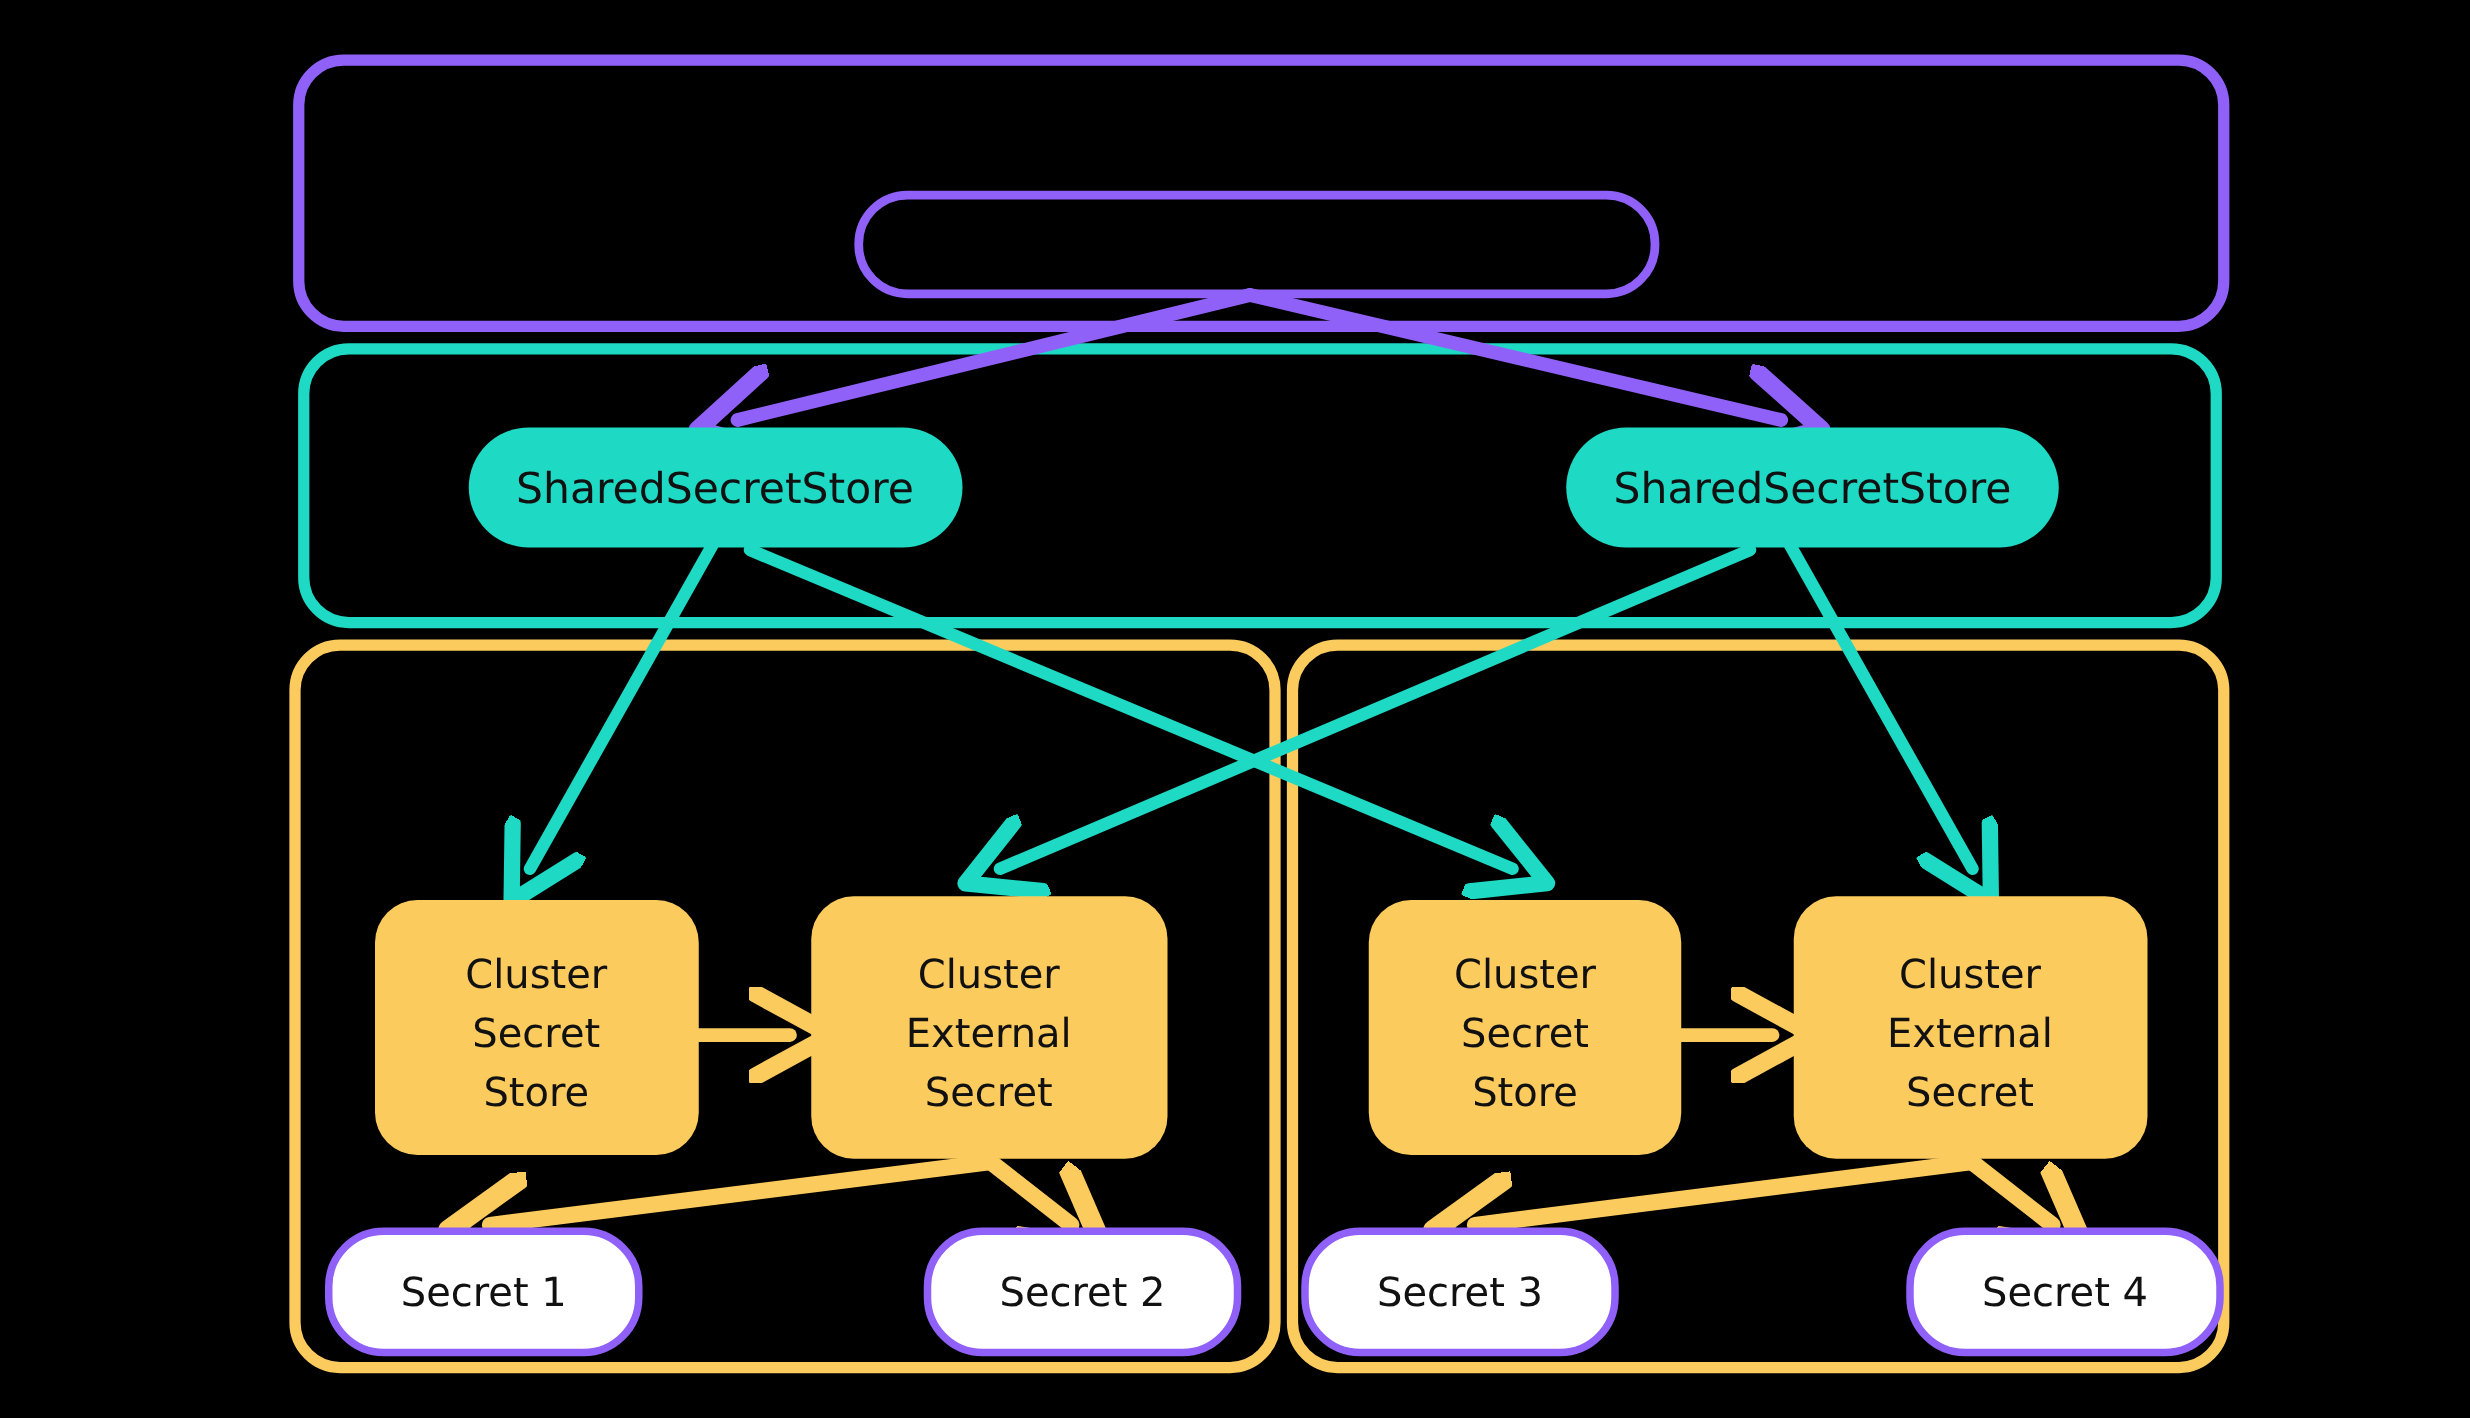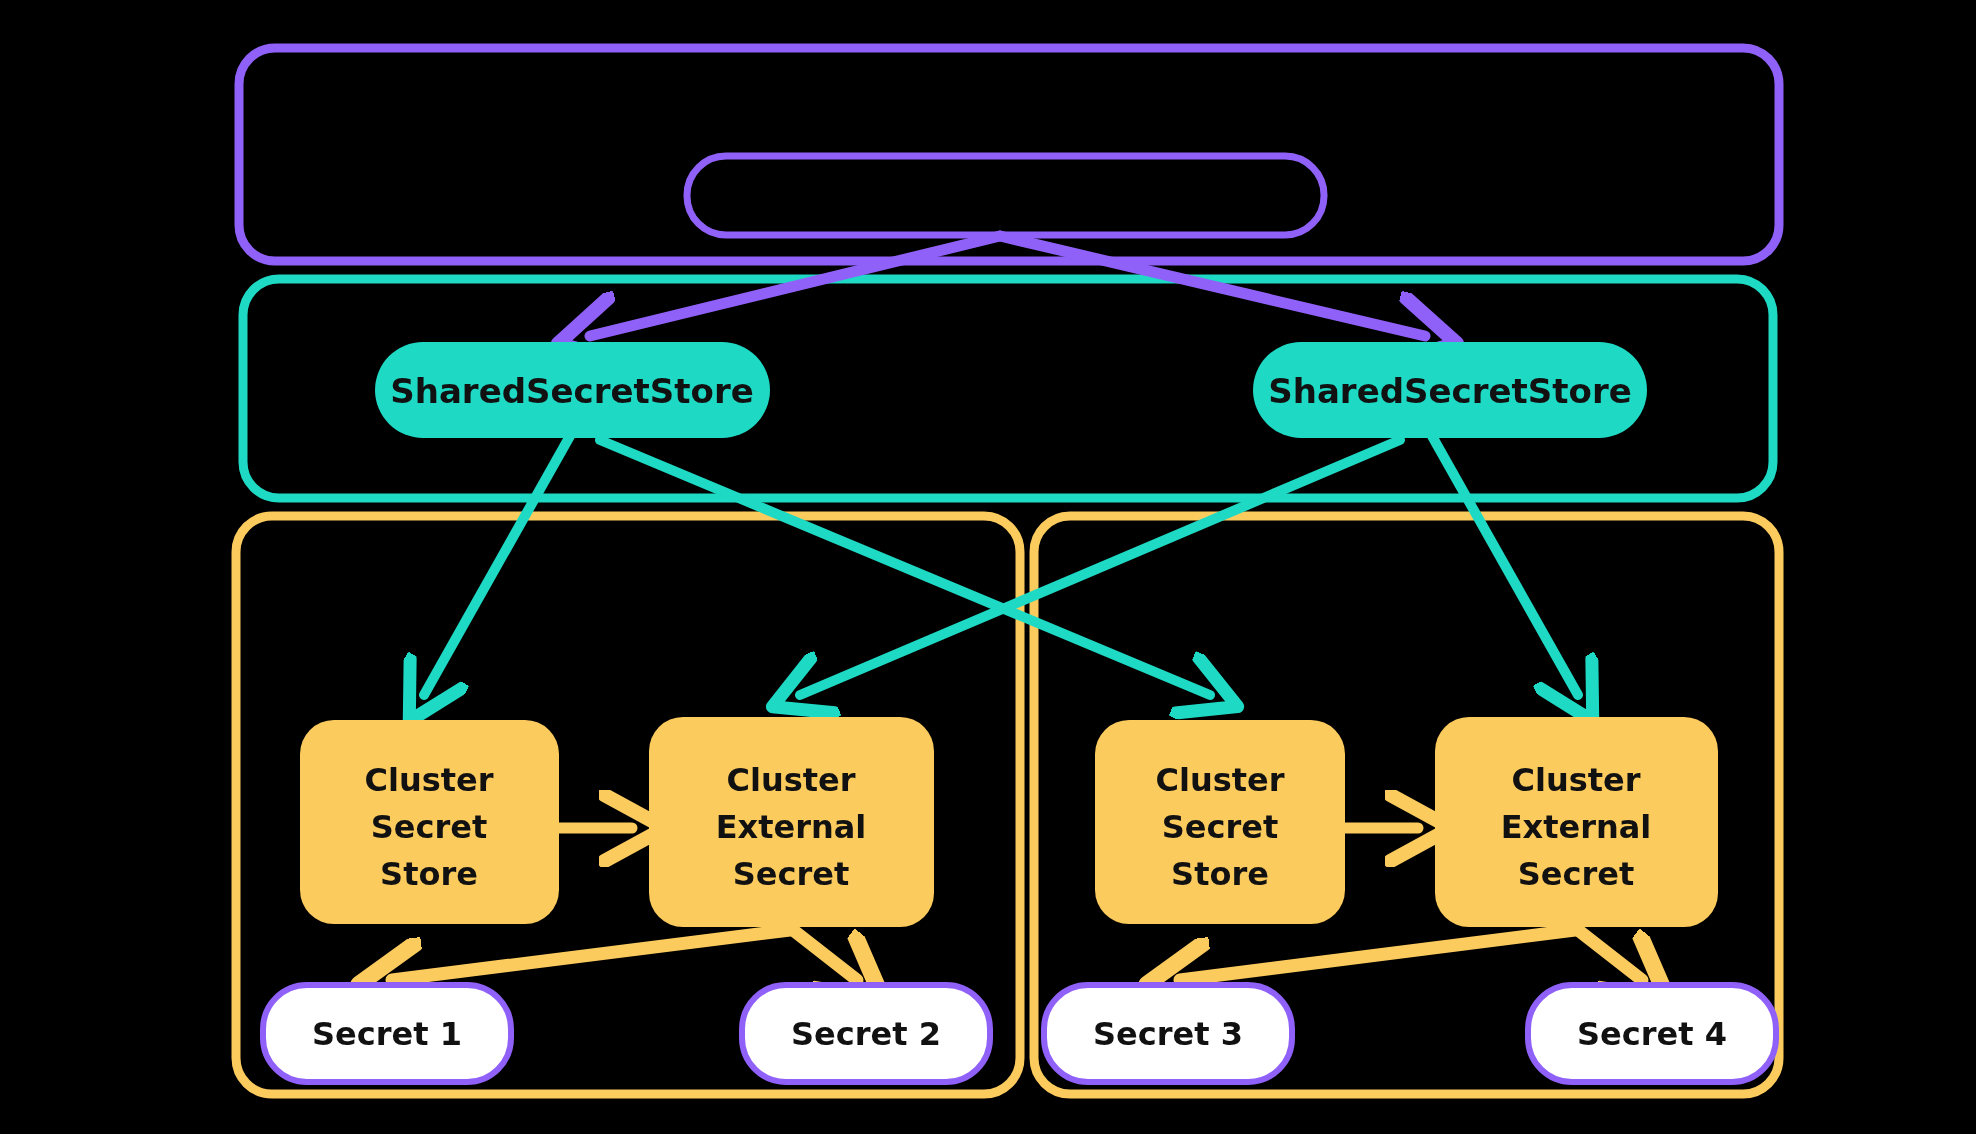--- a/index.html
+++ b/index.html
@@ -13,21 +13,20 @@
     height: 1134px;
     position: relative;
     overflow: hidden;
     font-family: "DejaVu Sans", "Liberation Sans", sans-serif;
   }
   #diagram-root {
     position: absolute;
     inset: 0;
     width: 1976px;
     height: 1134px;
-    font-weight: bold;
   }
   svg.diagram-svg {
     position: absolute;
     top: 0;
     left: 0;
     width: 1976px;
     height: 1134px;
     display: block;
   }
   .node-label {

